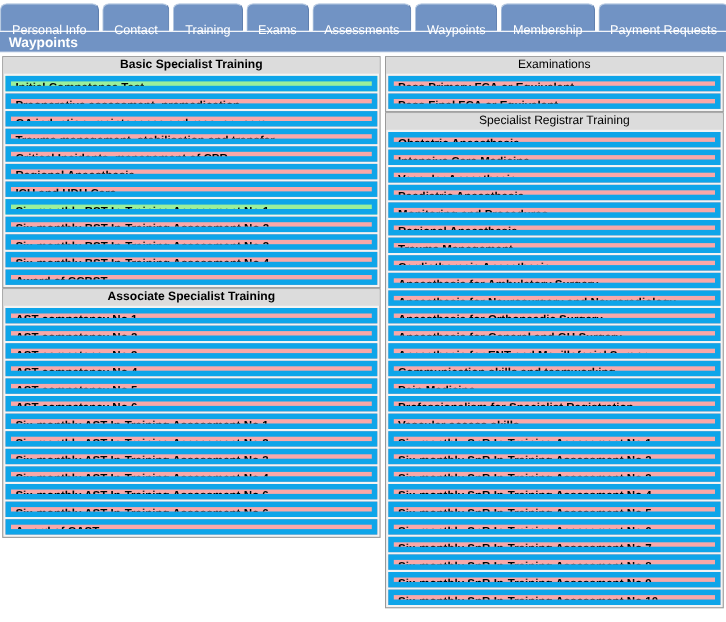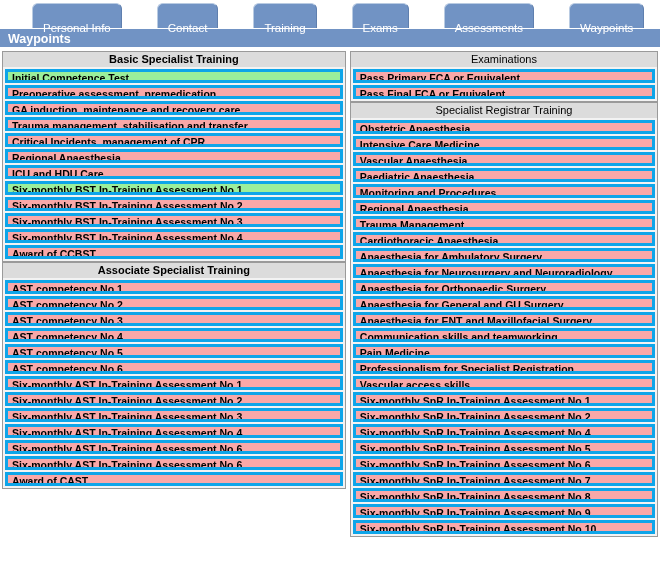--- a/index.html
+++ b/index.html
@@ -37,21 +37,20 @@
     padding: 12px 10px;
     border-top-left-radius: 6px;
     border-top-right-radius: 6px;
     border-top: 1px solid #b9cbe2;
     border-left: 1px solid #b9cbe2;
     border-right: 1px solid #5f7fae;
     box-sizing: border-box;
     white-space: nowrap;
     cursor: pointer;
     margin-bottom: 0;
-    margin-left: 32px;
   }
 
   
   #titlebar {
     height: 20px;
     background: #7193c4;
     border-top: 1px solid #ffffff;
     border-bottom: 1px solid #ffffff;
     color: #ffffff;
     font-weight: bold;
@@ -96,21 +95,21 @@
   .panel-header.light {
     font-weight: normal;
   }
 
   .items {
     padding: 0 2px;
     box-sizing: border-box;
   }
 
   .wp-item {
-    border: 3px solid #0ea5e9;
+    border: 5px solid #0ea5e9;
     height: 14px;
     line-height: 12px;
     margin-top: 2px;
     padding-left: 4px;
     font-size: 10.5px;
     font-weight: bold;
     color: #000000;
     box-sizing: border-box;
     white-space: nowrap;
     overflow: hidden;
@@ -197,20 +196,21 @@
           <div class="wp-item red">Anaesthesia for Neurosurgery and Neuroradiology</div>
           <div class="wp-item red">Anaesthesia for Orthopaedic Surgery</div>
           <div class="wp-item red">Anaesthesia for General and GU Surgery</div>
           <div class="wp-item red">Anaesthesia for ENT and Maxillofacial Surgery</div>
           <div class="wp-item red">Communication skills and teamworking</div>
           <div class="wp-item red">Pain Medicine</div>
           <div class="wp-item red">Professionalism for Specialist Registration</div>
           <div class="wp-item red">Vascular access skills</div>
           <div class="wp-item red">Six-monthly SpR In-Training Assessment No 1</div>
           <div class="wp-item red">Six-monthly SpR In-Training Assessment No 2</div>
+          <div class="wp-item red">Six-monthly SpR In-Training Assessment No 3</div>
           <div class="wp-item red">Six-monthly SpR In-Training Assessment No 4</div>
           <div class="wp-item red">Six-monthly SpR In-Training Assessment No 5</div>
           <div class="wp-item red">Six-monthly SpR In-Training Assessment No 6</div>
           <div class="wp-item red">Six-monthly SpR In-Training Assessment No 7</div>
           <div class="wp-item red">Six-monthly SpR In-Training Assessment No 8</div>
           <div class="wp-item red">Six-monthly SpR In-Training Assessment No 9</div>
           <div class="wp-item red">Six-monthly SpR In-Training Assessment No 10</div>
         </div>
       </div>
     </div>

